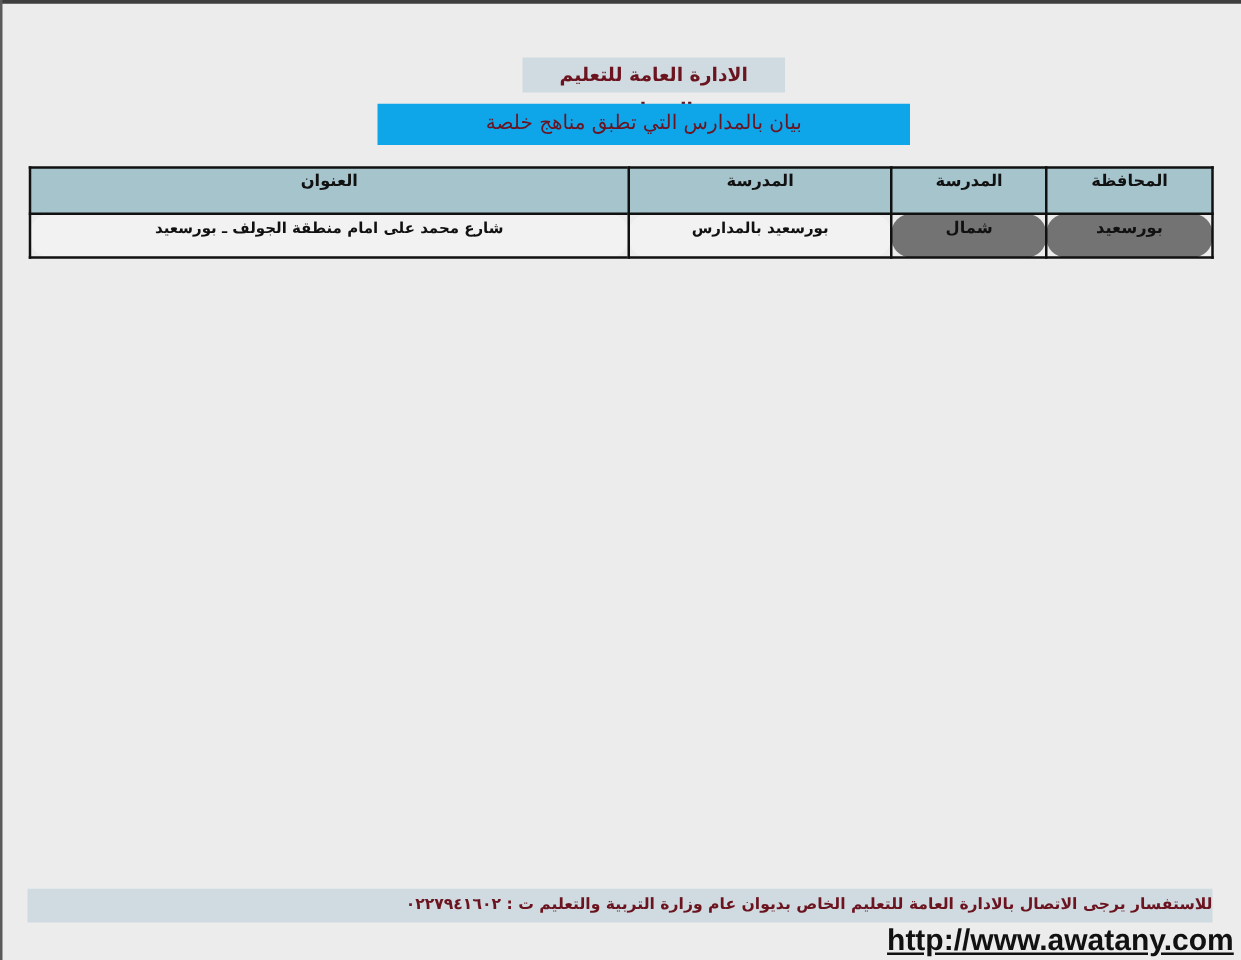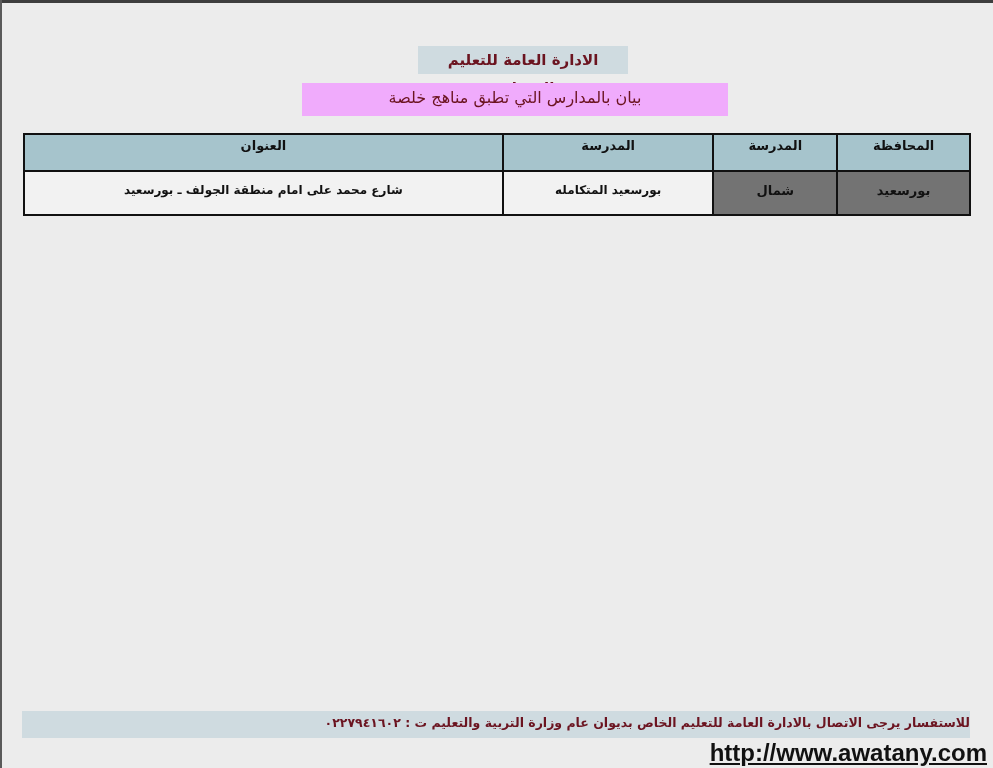--- a/index.html
+++ b/index.html
@@ -22,21 +22,21 @@
       background: #cfdbe0;
       color: #6b1420;
       font-weight: bold;
       font-size: 15px;
       direction: rtl;
       text-align: center;
       line-height: 28px;
     }
     .subtitle-box {
       position: absolute; left: 302px; top: 83px; width: 426px; height: 33px;
-      background: #f0abfc;
+      background: #0ea5e9;
       color: #6b1420;
       font-size: 16px;
       direction: rtl;
       text-align: center;
       line-height: 30px;
     }
     table.schools {
       position: absolute; left: 23px; top: 133px; width: 948px;
       border-collapse: collapse;
       direction: rtl;
@@ -48,24 +48,25 @@
       font-weight: bold;
       color: #111;
     }
     table.schools th {
       background: #a6c4cc;
       height: 37px;
       font-size: 13px;
       padding-top: 3px;
     }
     table.schools td {
-      height: 44px;
+      height: 35px;
       font-size: 12px;
-      padding-top: 11px;
+      padding-top: 3px;
       background: #f2f2f2;
+      border-radius: 16px;
     }
     table.schools td.shaded { background: #737373; font-size: 13px; }
     .col-gov { width: 133px; }
     .col-admin { width: 124px; }
     .col-school { width: 211px; }
     .col-address { width: 480px; }
     .footer-bar {
       position: absolute; left: 22px; top: 711px; width: 948px; height: 27px;
       background: #cfdbe0;
       color: #6b1420;
@@ -100,21 +101,21 @@
       <th class="col-gov">المحافظة</th>
       <th class="col-admin">المدرسة</th>
       <th class="col-school">المدرسة</th>
       <th class="col-address">العنوان</th>
     </tr>
   </thead>
   <tbody>
     <tr>
       <td class="shaded">بورسعيد</td>
       <td class="shaded">شمال</td>
-      <td>بورسعيد المتكامله</td>
+      <td>بورسعيد بالمدارس</td>
       <td>شارع محمد على امام  منطقة الجولف ـ بورسعيد</td>
     </tr>
   </tbody>
 </table>
 
 <div class="footer-bar">للاستفسار يرجى الاتصال بالادارة العامة للتعليم الخاص بديوان عام وزارة التربية والتعليم  ت : ٠٢٢٧٩٤١٦٠٢</div>
 
 <div class="site-link">http://www.awatany.com</div>
 
 </body></html>

